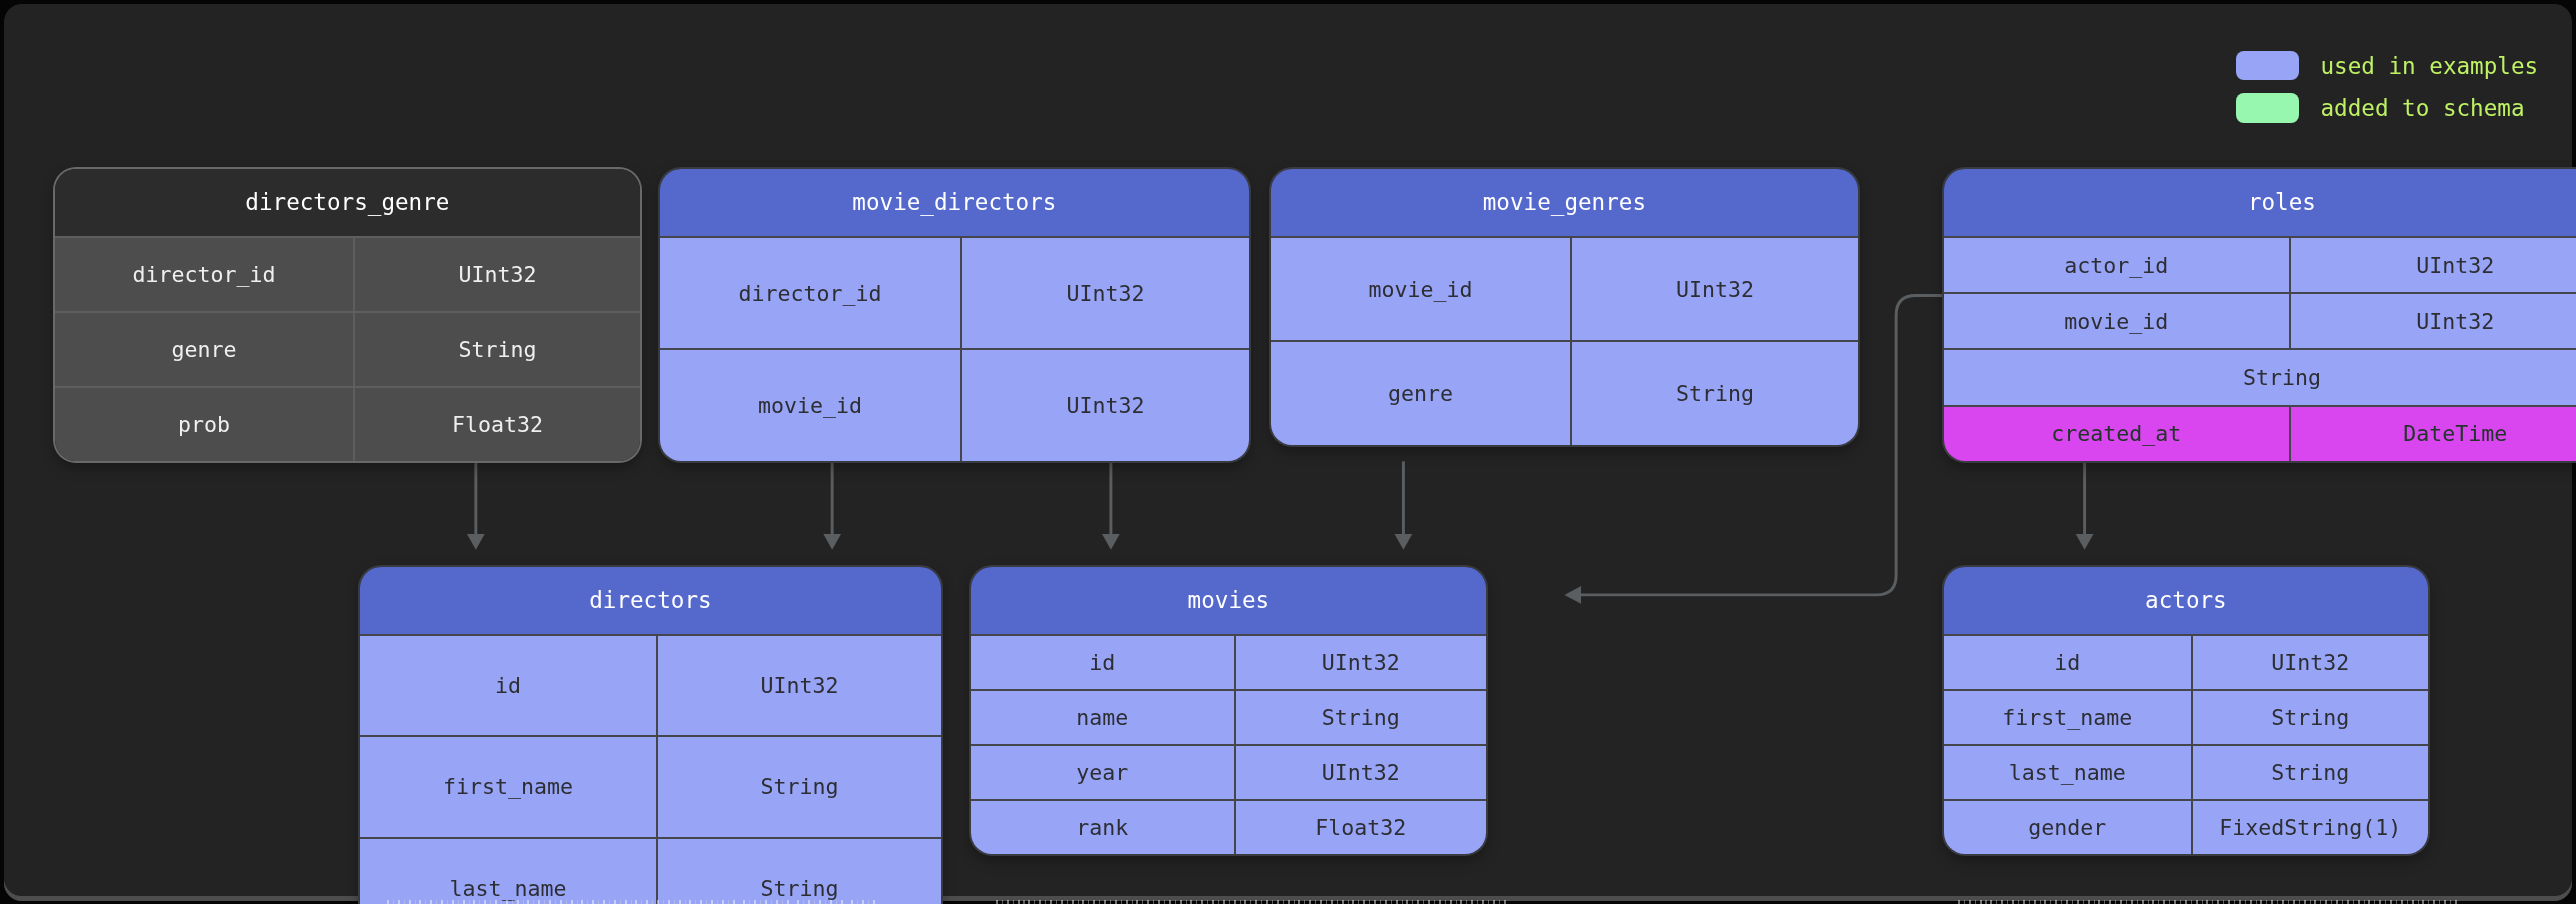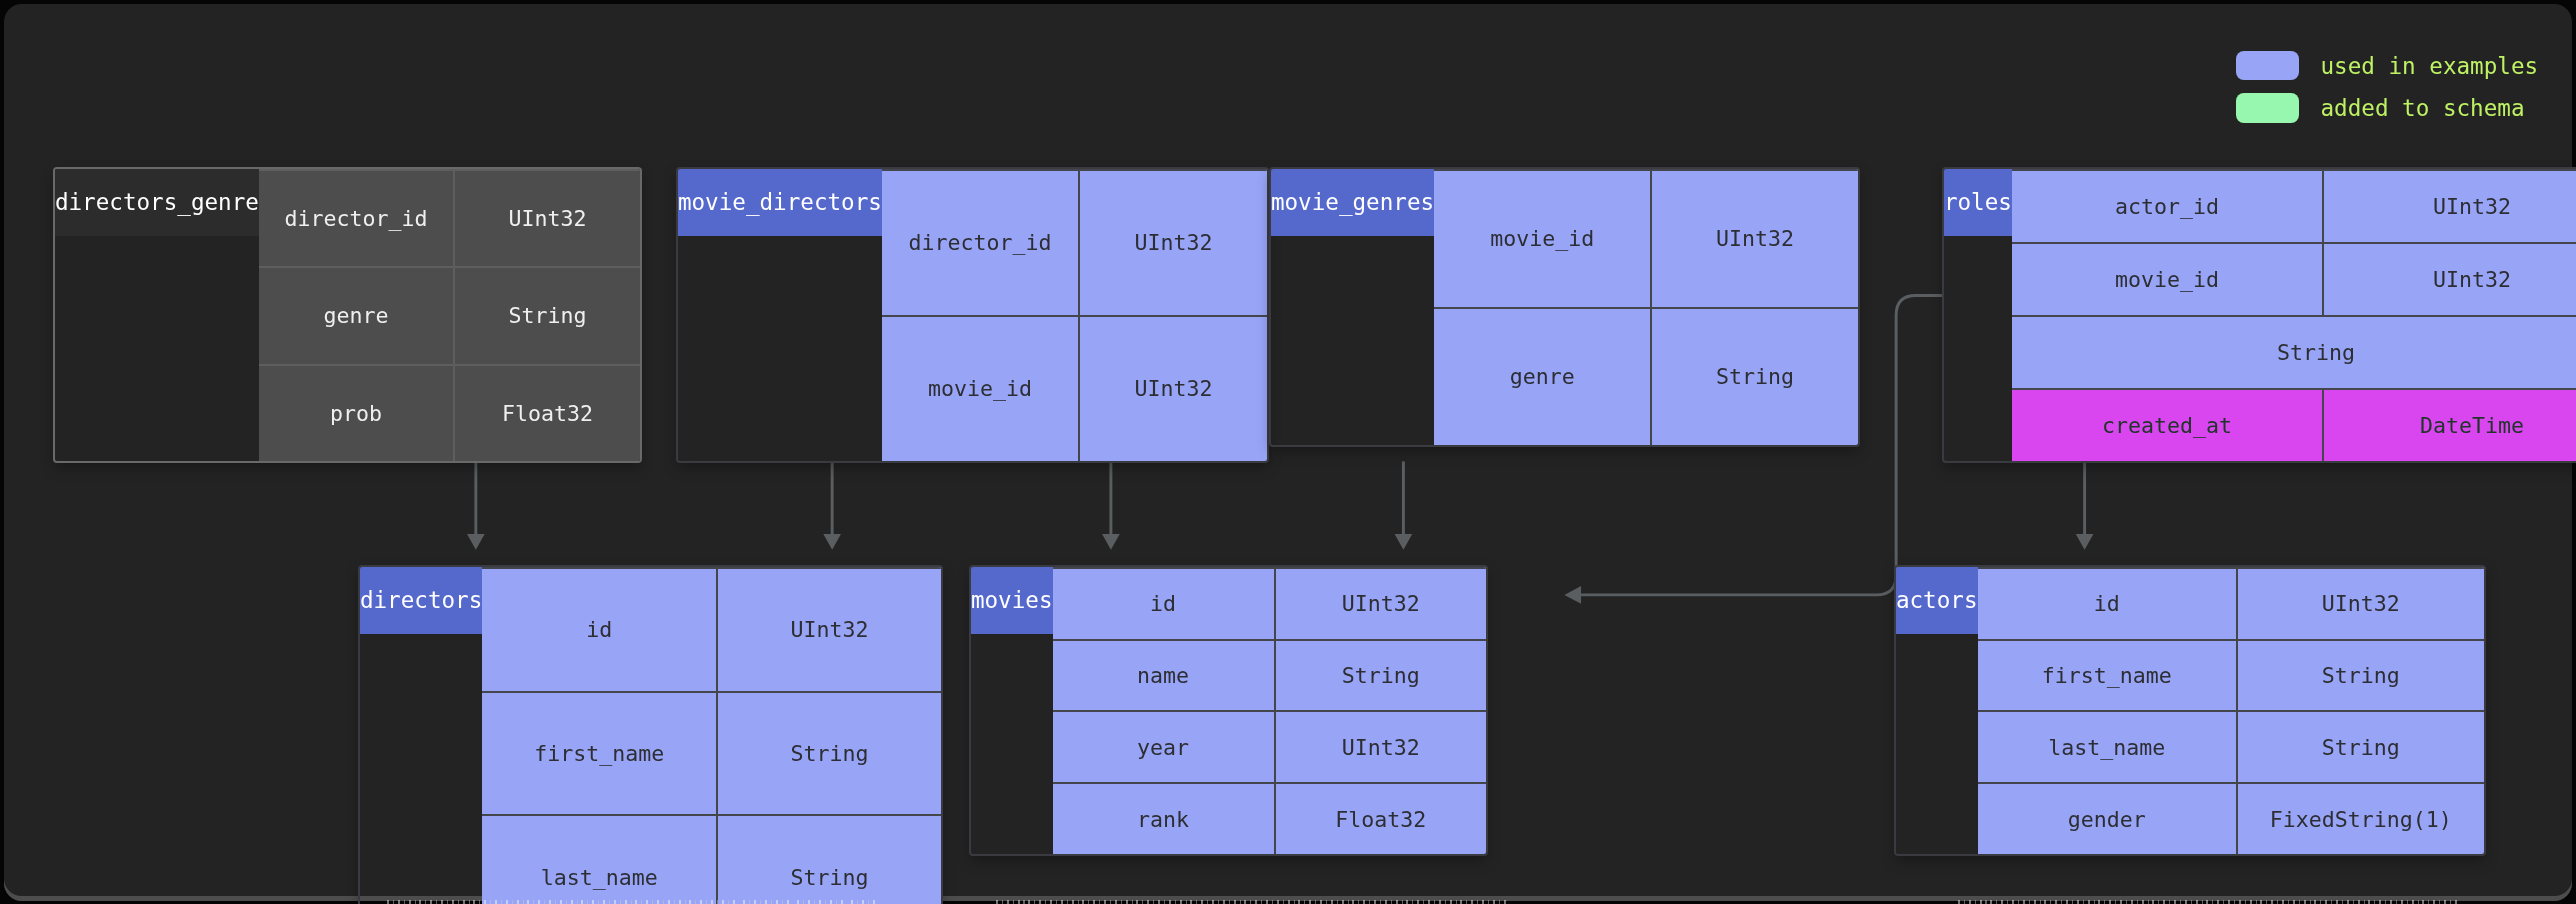--- a/index.html
+++ b/index.html
@@ -4,21 +4,21 @@
 <style>
   html,body{margin:0;padding:0;background:#000;}
   #page{position:relative;width:2576px;height:904px;background:#050505;overflow:hidden;
         font-family:"DejaVu Sans Mono","Liberation Mono",monospace;}
   #canvas{position:absolute;left:3.9px;top:3.9px;width:2568px;height:897px;background:#232323;
           border-radius:17.7px;box-shadow:inset 0 -4.9px 0 #4d4d4d;}
   #diagram,#connector-layer,#legend,#artifacts{position:absolute;left:0;top:0;}
   #connector-layer{pointer-events:none;}
 
   
-  .table{position:absolute;display:flex;border-radius:2px;overflow:hidden;
+  .table{position:absolute;display:flex;flex-direction:column;border-radius:21px;overflow:hidden;
          box-shadow:0 0 0 2px var(--outline),0 5.9px 13.7px rgba(0,0,0,.35);}
   .table.blue{--line:#45464b;--outline:#3a3b40;--cellbg:#98a5f7;--celltext:#2d2e33;--headbg:#5569cd;}
   .table.dark{--line:#5e5e5e;--outline:#696969;--cellbg:#4d4d4d;--celltext:#efefef;--headbg:#2c2c2c;}
   .table-header{height:67px;flex:0 0 67px;background:var(--headbg);color:#ffffff;
                 display:flex;align-items:center;justify-content:center;font-size:22.6px;}
   .table-body{flex:1;display:flex;flex-direction:column;}
   .trow{flex:1;display:flex;border-top:2.9px solid var(--line);background:var(--cellbg);
         color:var(--celltext);font-size:21.6px;}
   .trow.added{background:#d946ef;color:#22352a;}
   .cell-name{flex:0 0 51%;display:flex;align-items:center;justify-content:center;
@@ -79,21 +79,21 @@
             <div class="trow">
               <div class="cell-name">genre</div>
               <div class="cell-type">String</div>
             </div>
             <div class="trow">
               <div class="cell-name">prob</div>
               <div class="cell-type">Float32</div>
             </div>
           </div>
         </div>
-        <div class="table blue" style="left: 656px; top: 165px; width: 589px; height: 292px; margin-left: 18px;">
+        <div class="table blue" style="left: 656px; top: 165px; width: 589px; height: 292px;">
           <div class="table-header">movie_directors</div>
           <div class="table-body">
             <div class="trow">
               <div class="cell-name">director_id</div>
               <div class="cell-type">UInt32</div>
             </div>
             <div class="trow">
               <div class="cell-name">movie_id</div>
               <div class="cell-type">UInt32</div>
             </div>
@@ -163,21 +163,21 @@
             <div class="trow">
               <div class="cell-name">year</div>
               <div class="cell-type">UInt32</div>
             </div>
             <div class="trow">
               <div class="cell-name">rank</div>
               <div class="cell-type">Float32</div>
             </div>
           </div>
         </div>
-        <div class="table blue" style="left: 1892px; top: 563px; width: 588px; height: 287px;">
+        <div class="table blue" style="left: 1940px; top: 563px; width: 484px; height: 287px;">
           <div class="table-header">actors</div>
           <div class="table-body">
             <div class="trow">
               <div class="cell-name">id</div>
               <div class="cell-type">UInt32</div>
             </div>
             <div class="trow">
               <div class="cell-name">first_name</div>
               <div class="cell-type">String</div>
             </div>

